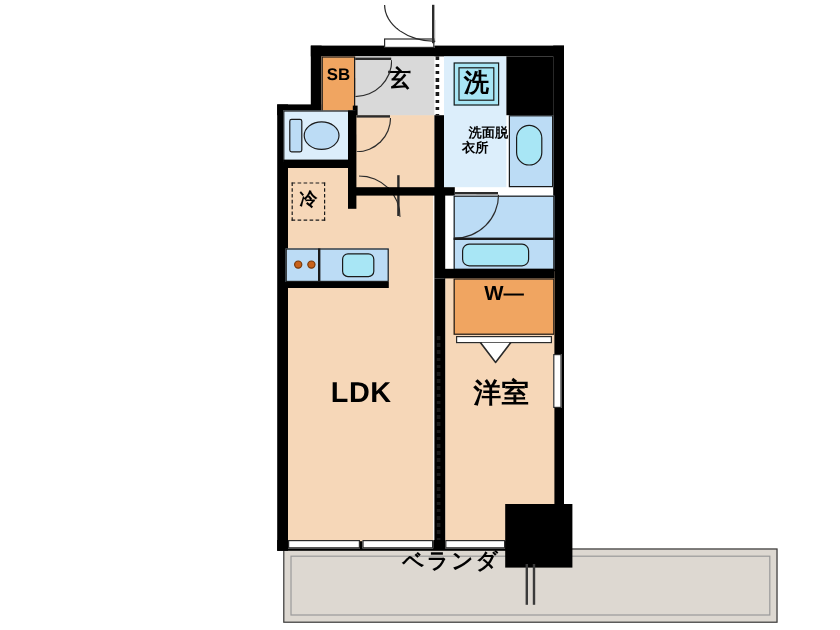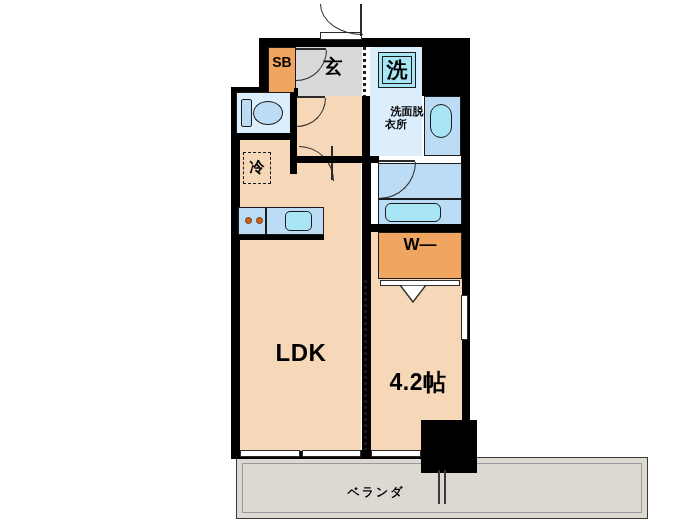--- a/index.html
+++ b/index.html
@@ -19,21 +19,21 @@
   .white      {background:#ffffff;}
 
   
   .ol   {border:1.5px solid #1a1a1a;}
   .thin {border:1px solid #3a3a3a;}
   .dash {border:1.5px dashed #1a1a1a;}
 
   
   .lbl{position:absolute;color:#000;text-align:center;line-height:1.12;
        font-family:"Liberation Sans","DejaVu Sans",sans-serif;white-space:pre;}
-  .big   {font-size:23px;font-weight:700;letter-spacing:.5px;margin-top:25px;}
+  .big   {font-size:23px;font-weight:700;letter-spacing:.5px;}
   .mid   {font-size:19px;font-weight:700;}
   .small {font-size:13px;font-weight:700;}
   .tiny  {font-size:11px;font-weight:700;line-height:1.05;}
   .sb    {font-size:15px;font-weight:700;letter-spacing:2px;text-align:center;}
 
   
   .arc{position:absolute;border:1.5px solid #2a2a2a;background:#ffffff;}
   .arc-tr{border-radius:0 100% 0 0;}
   .arc-bl{border-radius:0 0 0 100%;}
   .arc-br{border-radius:0 0 100% 0;}
@@ -42,21 +42,21 @@
   .sashline{background:#2b2b2b;}
   .hatch{background:repeating-linear-gradient(to bottom,#1a1a1a 0 3px,transparent 3px 6px);}
 </style>
 </head>
 <body>
 
 <div id="stage">
 
   <div class="abs veranda thin" style="left:236px;top:457px;width:412px;height:62px;"></div>
   <div class="abs thin" style="left:242px;top:463px;width:400px;height:50px;border:1.5px solid #9a9a9a;background:transparent;"></div>
-  <div class="lbl small" style="left:296px;top:486px;width:160px;letter-spacing:2px;font-size:12px;">ベランダ</div>
+  <div class="lbl small" style="left:296px;top:457px;width:160px;letter-spacing:2px;font-size:18px;">ベランダ</div>
 
   <div class="abs wall" style="left:231px;top:87px;width:9px;height:372px;"></div>
 
   <div class="abs wall" style="left:461px;top:38px;width:9px;height:400px;"></div>
 
   <div class="abs wall" style="left:259px;top:38px;width:211px;height:9px;"></div>
 
   <div class="abs wall" style="left:259px;top:38px;width:9px;height:55px;"></div>
   <div class="abs wall" style="left:231px;top:87px;width:37px;height:9px;"></div>
 
@@ -146,21 +146,21 @@
   <div class="abs sash" style="left:380px;top:280px;width:80px;height:6px;"></div>
   <svg class="abs" style="left:398px;top:285px;width:30px;height:18px;" viewBox="0 0 30 18">
     <polygon points="2,0 28,0 15,17" fill="#ffffff" stroke="#2b2b2b" stroke-width="1.4"></polygon>
   </svg>
 
   <div class="abs wall" style="left:362px;top:232px;width:9px;height:219px;"></div>
   <div class="abs hatch" style="left:364px;top:280px;width:3px;height:170px;"></div>
 
   <div class="lbl big" style="left:255px;top:315px;width:92px;font-size:24px;">LDK</div>
 
-  <div class="lbl big" style="left:378px;top:345px;width:80px;font-size:23px;">4.2帖</div>
+  <div class="lbl big" style="left:378px;top:315px;width:80px;font-size:23px;">洋室</div>
 
   <div class="abs sash" style="left:240px;top:450px;width:60px;height:7px;"></div>
   <div class="abs sash" style="left:302px;top:450px;width:59px;height:7px;"></div>
   <div class="abs sash" style="left:371px;top:450px;width:50px;height:7px;"></div>
 
   <div class="abs sash" style="left:461px;top:295px;width:7px;height:45px;"></div>
 
   <div class="abs wall" style="left:421px;top:420px;width:56px;height:53px;"></div>
   <div class="abs" style="left:438px;top:470px;width:1.5px;height:34px;background:#3a3a3a;"></div>
   <div class="abs" style="left:444px;top:470px;width:1.5px;height:34px;background:#3a3a3a;"></div>

